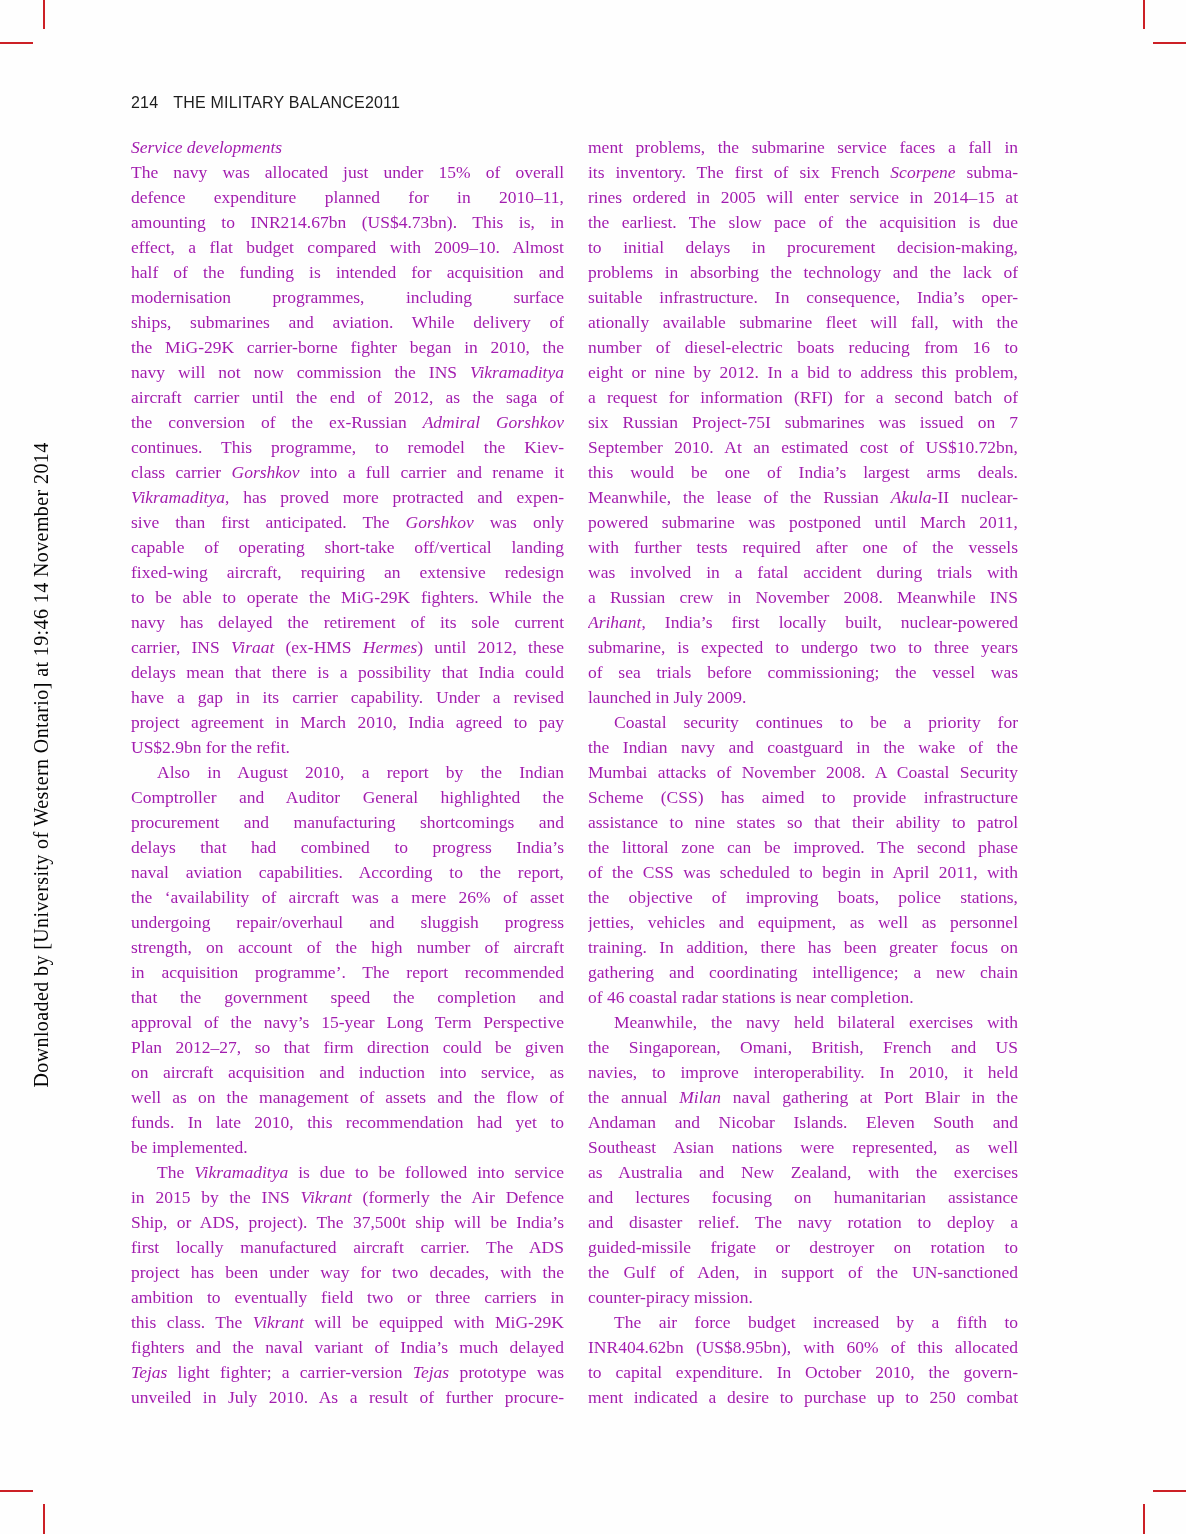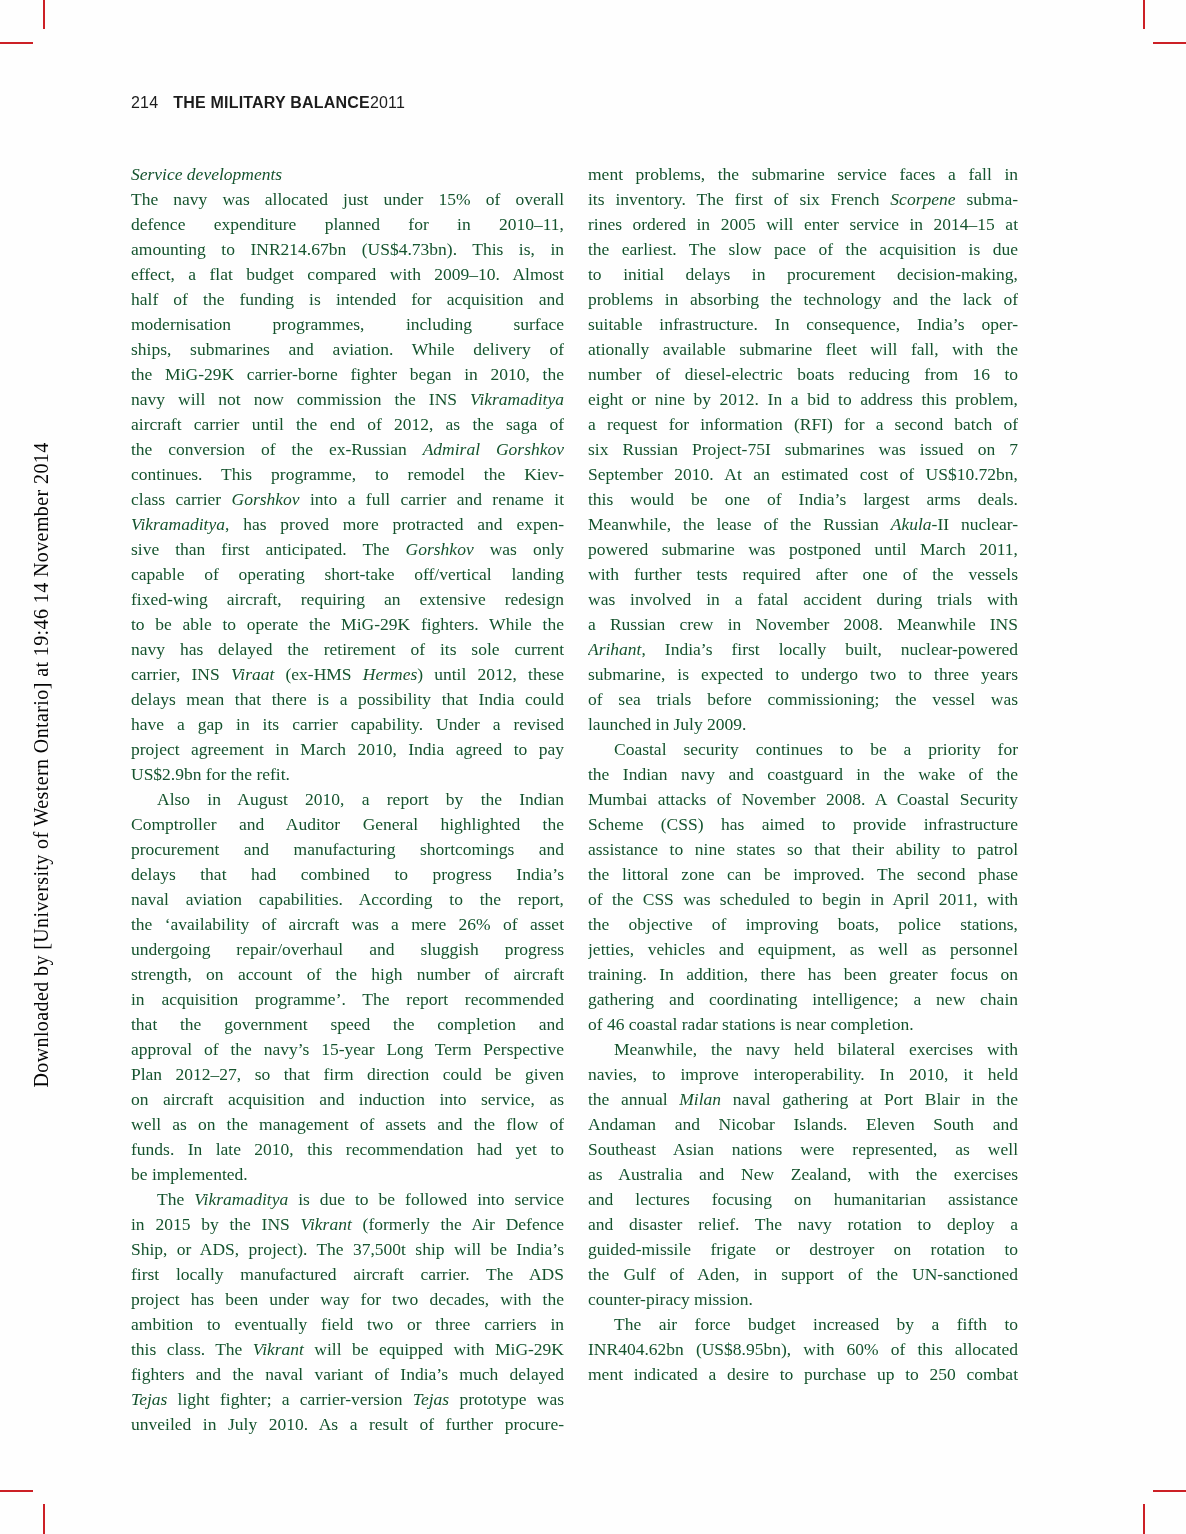--- a/index.html
+++ b/index.html
@@ -38,30 +38,30 @@
   
   #header {
     position: absolute;
     left: 131px; top: 94px;
     font-family: "Liberation Sans", sans-serif;
     font-size: 16px;
     color: #1d1d1d;
     letter-spacing: 0.2px;
   }
   #header .pnum { font-weight: 400; margin-right: 15px; }
-  #header .btitle { font-weight: 700; }
+  #header .btitle { font-weight: 400; }
   #header .byear { font-weight: 400; margin-left: 0; }
 
   
   .col {
     position: absolute;
-    top: 162px;
+    top: 135px;
     font-size: 17.5px;
     line-height: 25px;
-    color: #14532d;
+    color: #a21caf;
   }
   #col-left  { left: 131px; width: 433px; }
   #col-right { left: 588px; width: 430px; }
   .line {
     height: 25px;
     overflow: hidden;
     text-align: justify;
     text-align-last: justify;
   }
   .line.end, .line.heading { text-align-last: left; }
@@ -170,26 +170,28 @@
     <div class="line"><span>Scheme (CSS) has aimed to provide infrastructure</span></div>
     <div class="line"><span>assistance to nine states so that their ability to patrol</span></div>
     <div class="line"><span>the littoral zone can be improved. The second phase</span></div>
     <div class="line"><span>of the CSS was scheduled to begin in April 2011, with</span></div>
     <div class="line"><span>the objective of improving boats, police stations,</span></div>
     <div class="line"><span>jetties, vehicles and equipment, as well as personnel</span></div>
     <div class="line"><span>training. In addition, there has been greater focus on</span></div>
     <div class="line"><span>gathering and coordinating intelligence; a new chain</span></div>
     <div class="line end"><span>of 46 coastal radar stations is near completion.</span></div>
     <div class="line indent"><span>Meanwhile, the navy held bilateral exercises with</span></div>
+    <div class="line"><span>the Singaporean, Omani, British, French and US</span></div>
     <div class="line"><span>navies, to improve interoperability. In 2010, it held</span></div>
     <div class="line"><span>the annual </span><span class="it">Milan</span><span> naval gathering at Port Blair in the</span></div>
     <div class="line"><span>Andaman and Nicobar Islands. Eleven South and</span></div>
     <div class="line"><span>Southeast Asian nations were represented, as well</span></div>
     <div class="line"><span>as Australia and New Zealand, with the exercises</span></div>
     <div class="line"><span>and lectures focusing on humanitarian assistance</span></div>
     <div class="line"><span>and disaster relief. The navy rotation to deploy a</span></div>
     <div class="line"><span>guided-missile frigate or destroyer on rotation to</span></div>
     <div class="line"><span>the Gulf of Aden, in support of the UN-sanctioned</span></div>
     <div class="line end"><span>counter-piracy mission.</span></div>
     <div class="line indent"><span>The air force budget increased by a fifth to</span></div>
     <div class="line"><span>INR404.62bn (US$8.95bn), with 60% of this allocated</span></div>
+    <div class="line"><span>to capital expenditure. In October 2010, the govern-</span></div>
     <div class="line"><span>ment indicated a desire to purchase up to 250 combat</span></div>
   </div>
 
 </body></html>

